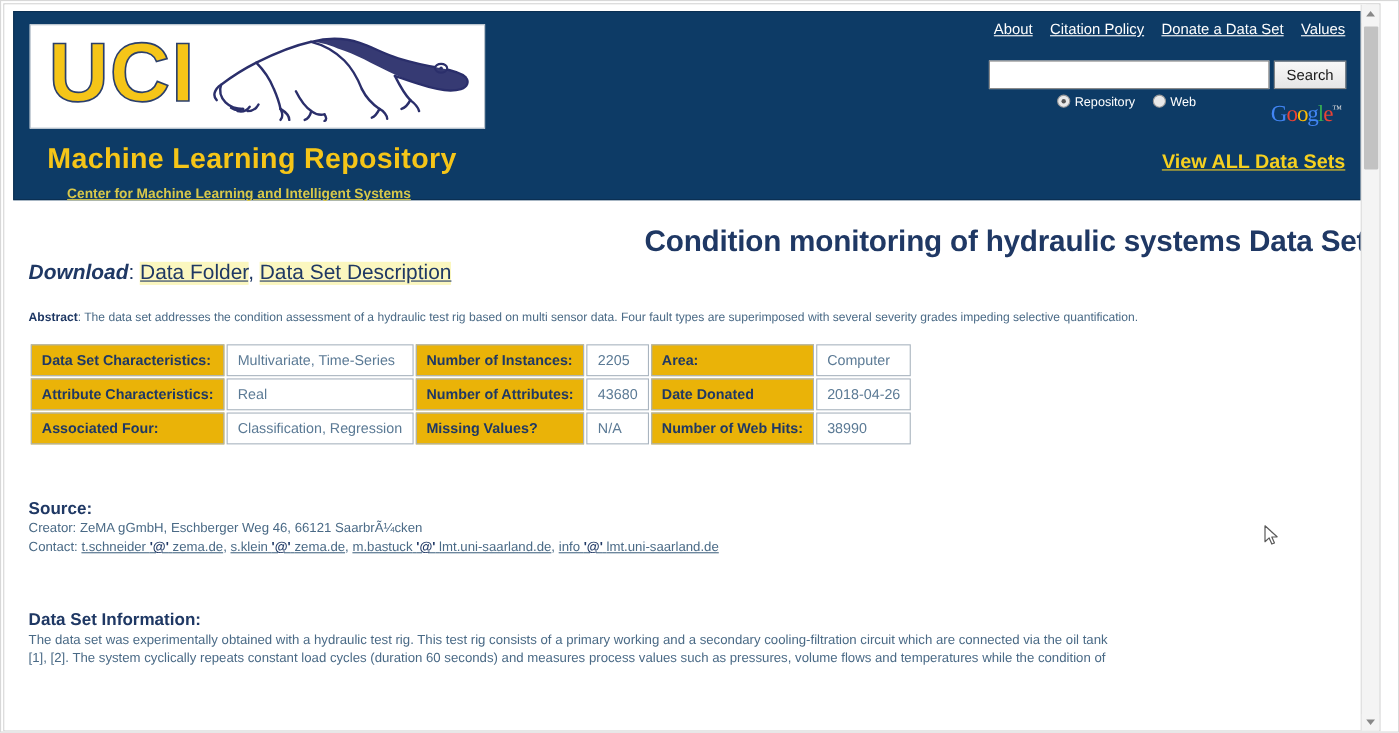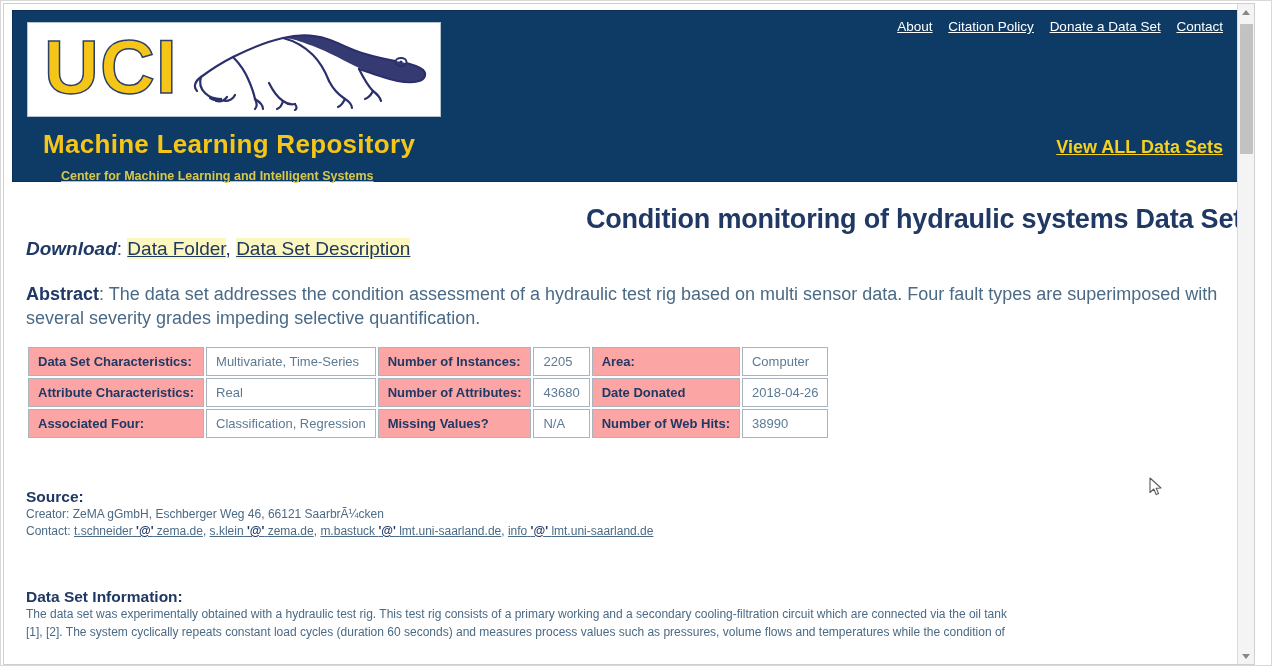--- a/index.html
+++ b/index.html
@@ -217,40 +217,40 @@
     background: #fbf7bf;
     text-decoration: underline;
     cursor: pointer;
   }
 
   .abstract {
     margin: 22px 0 0 0;
     max-width: 1205px;
     line-height: 1.35;
     color: #4a6a86;
-    font-size: 18px;
+    font-size: 11px;
   }
   .abstract b { color: #1f3864; }
 
   
   table.meta {
     margin-top: 14px;
     border-collapse: separate;
     border-spacing: 2px;
     font-size: 13px;
   }
   table.meta td {
     border: 1px solid #a9b4bf;
     padding: 6px 9px;
     white-space: nowrap;
     vertical-align: middle;
     height: 22px;
   }
   table.meta td.k {
-    background: #fca5a5;
+    background: #eab308;
     color: #1f3864;
     font-weight: bold;
   }
   table.meta td.v {
     background: #ffffff;
     color: #5b7a95;
     font-weight: normal;
   }
 
   h2.sec {
@@ -358,23 +358,31 @@
             </svg>
           </div>
 
           <div class="repo-title">Machine Learning Repository</div>
           <div class="repo-sub">Center for Machine Learning and Intelligent Systems</div>
 
           <div class="topnav">
             <a>About</a>
             <a>Citation Policy</a>
             <a>Donate a Data Set</a>
-            <a>Contact</a>
+            <a>Values</a>
           </div>
 
+          <div class="searchbox">
+            <input class="search-input" type="text" placeholder="" style="">
+            <button class="search-btn">Search</button>
+            <div class="radio-row">
+              <span class="rb checked"></span><span class="lbl">Repository</span><span class="rb"></span><span class="lbl">Web</span>
+            </div>
+            <div class="google-logo"><span class="g-b">G</span><span class="g-r">o</span><span class="g-y">o</span><span class="g-b">g</span><span class="g-g">l</span><span class="g-r">e</span><span class="g-tm">™</span></div>
+          </div>
 
           <div class="viewall">View ALL Data Sets</div>
         </div>
       </div>
 
       <div class="body-wrap">
 
         <h1 class="ds-title">Condition monitoring of hydraulic systems Data Set</h1>
 
         <div class="download-line">

